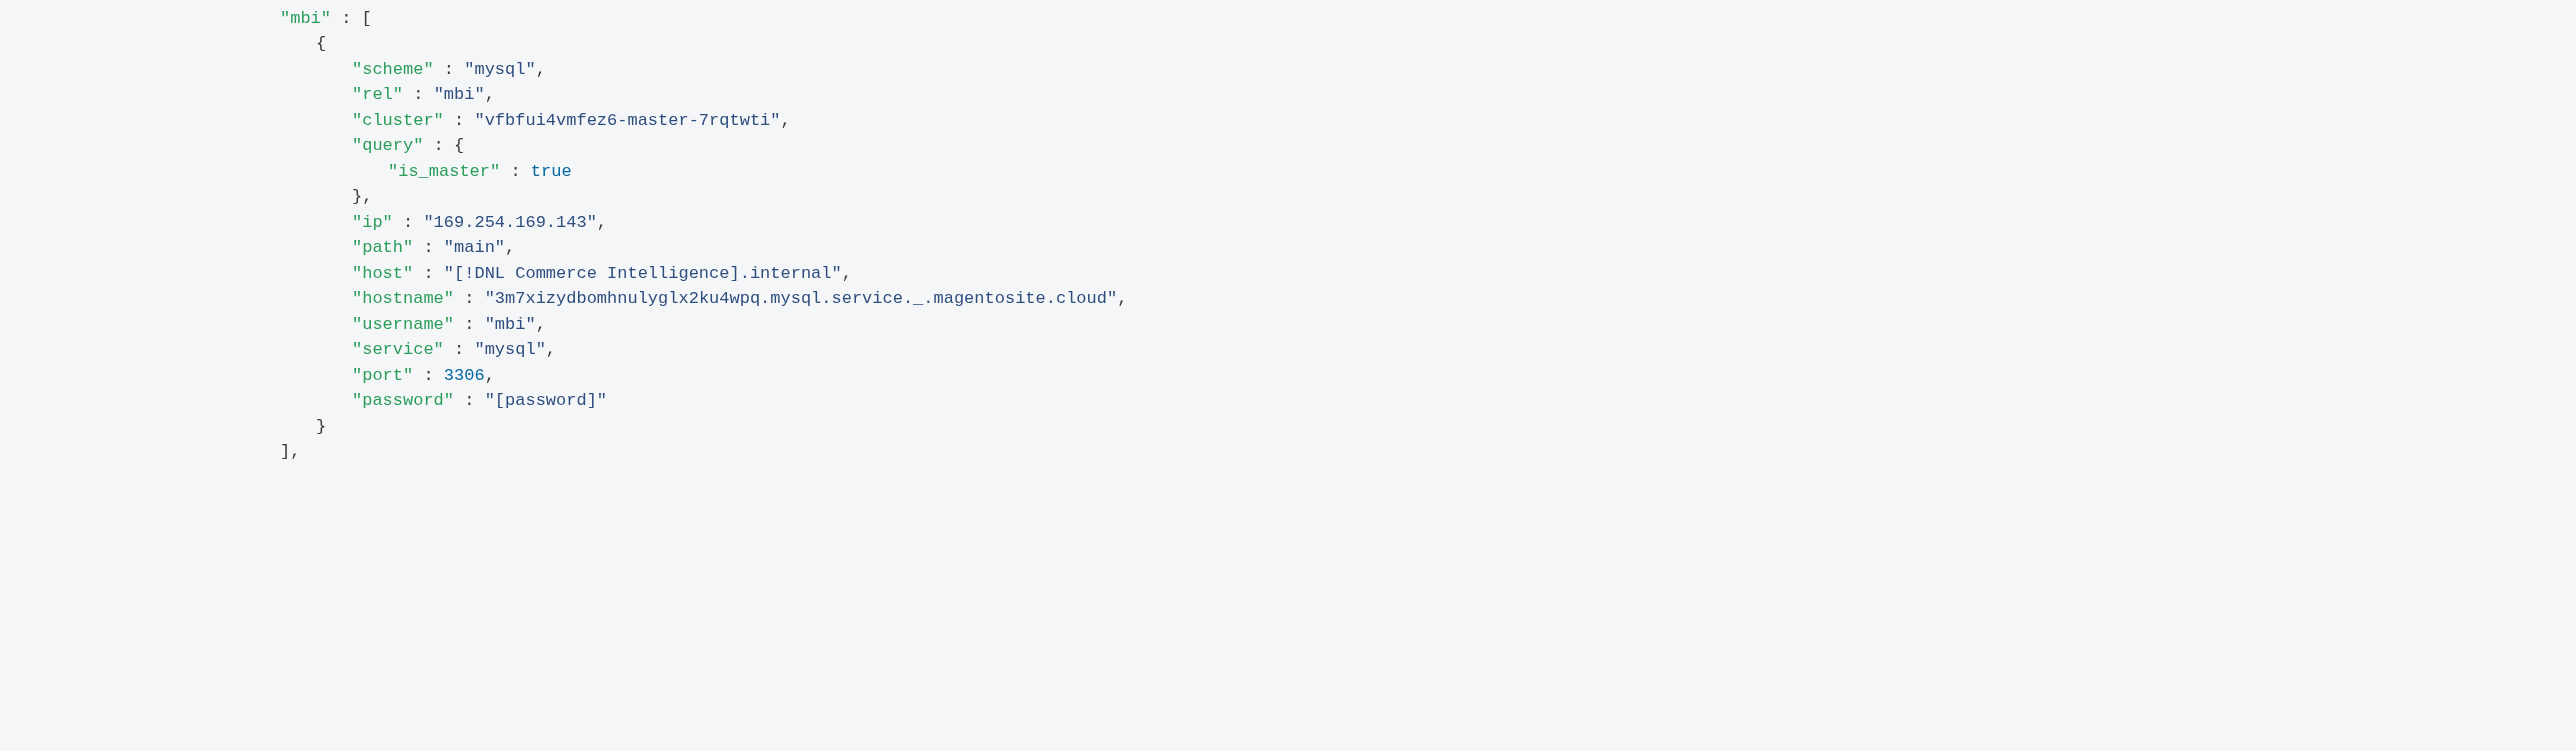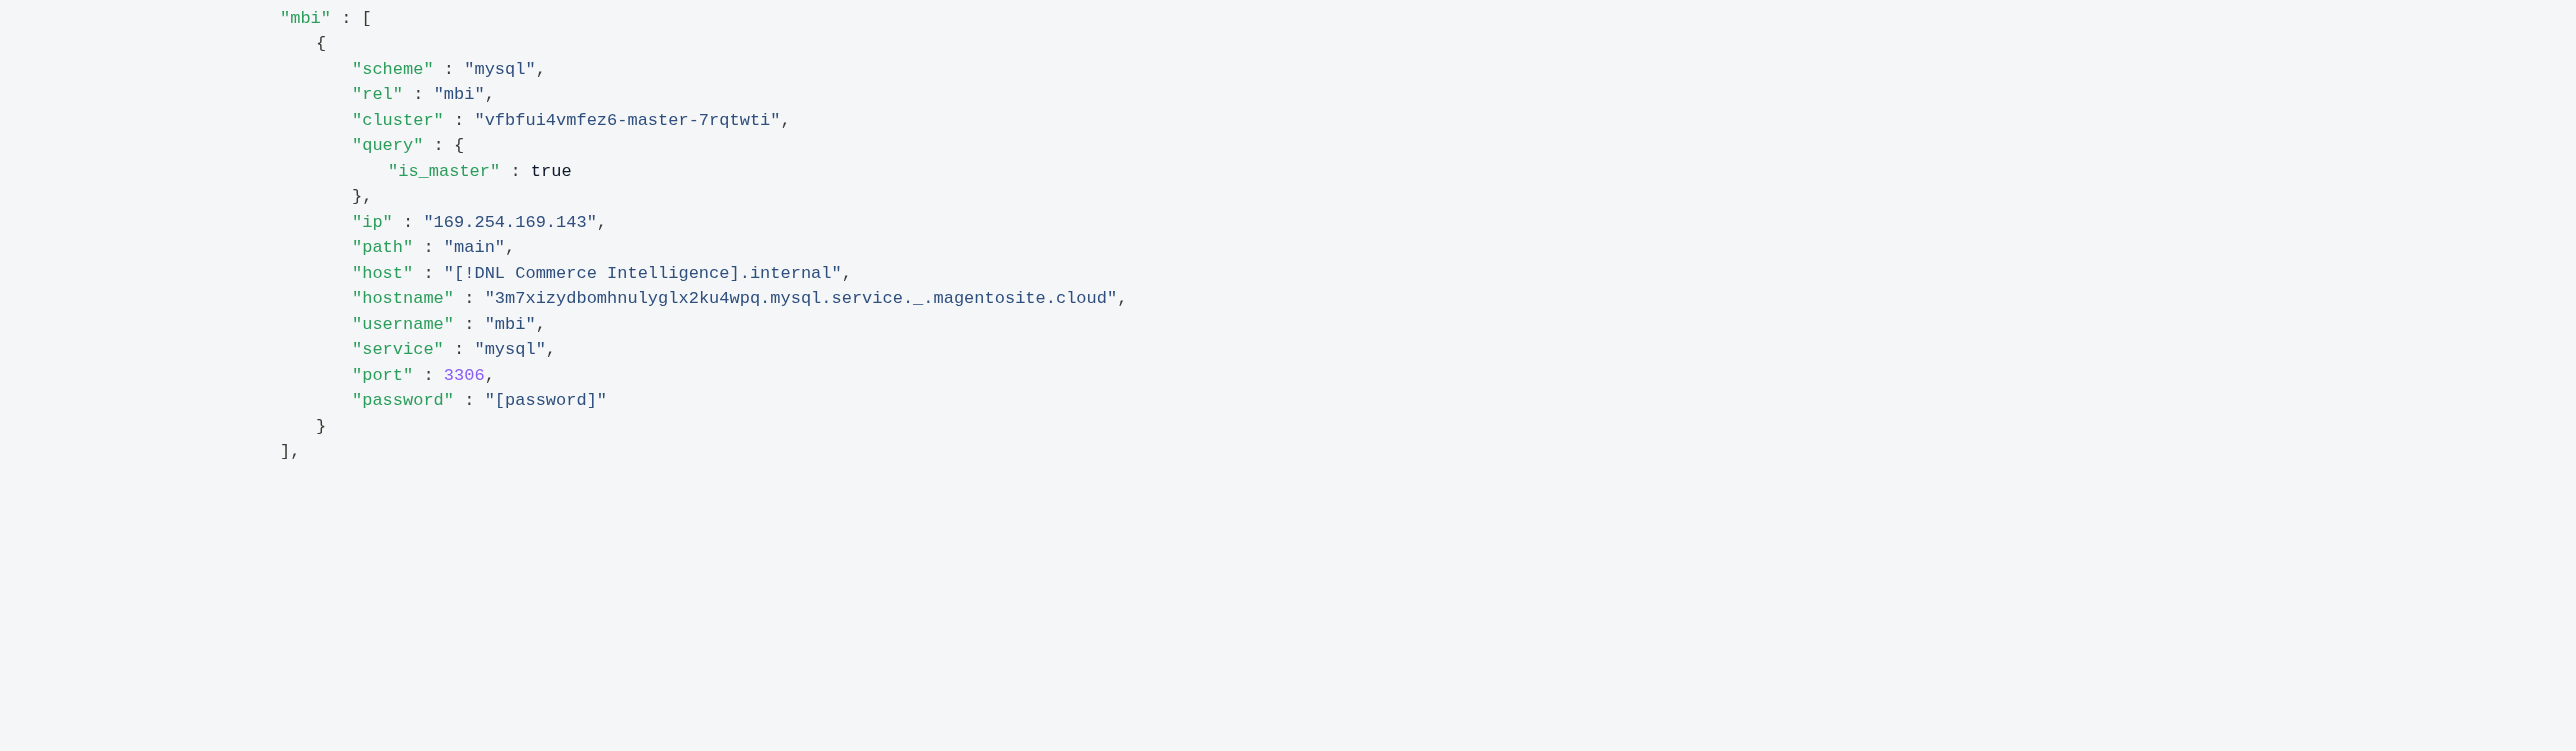--- a/index.html
+++ b/index.html
@@ -20,21 +20,21 @@
     width: 2576px;
     height: 752px;
     overflow: hidden;
   }
   .indent0 { padding-left: 280px; }
   .indent1 { padding-left: 316px; }
   .indent2 { padding-left: 352px; }
   .indent3 { padding-left: 388px; }
   .key    { color: #2a9d5b; }   
   .str    { color: #2e4e7e; }   
-  .bool   { color: #0f172a; }   
-  .num    { color: #8b5cf6; }
+  .bool   { color: #0369a1; }   
+  .num    { color: #0369a1; }
   .pun    { color: #393a34; }   
 </style>
 </head>
 <body>
 
 <pre class="code-block"><div class="indent0"><span class="key">"<span>mbi</span>"</span><span class="pun"> : [</span></div><div class="indent1"><span class="pun">{</span></div><div id="lines"><div class="indent2"><span class="key">"scheme"</span><span class="pun"> : </span><span class="str">"mysql"</span><span class="pun">,</span></div><div class="indent2"><span class="key">"rel"</span><span class="pun"> : </span><span class="str">"mbi"</span><span class="pun">,</span></div><div class="indent2"><span class="key">"cluster"</span><span class="pun"> : </span><span class="str">"vfbfui4vmfez6-master-7rqtwti"</span><span class="pun">,</span></div><div class="indent2"><span class="key">"query"</span><span class="pun"> : {</span></div><div class="indent3"><span class="key">"is_master"</span><span class="pun"> : </span><span class="bool">true</span></div><div class="indent2"><span class="pun">},</span></div><div class="indent2"><span class="key">"ip"</span><span class="pun"> : </span><span class="str">"169.254.169.143"</span><span class="pun">,</span></div><div class="indent2"><span class="key">"path"</span><span class="pun"> : </span><span class="str">"main"</span><span class="pun">,</span></div><div class="indent2"><span class="key">"host"</span><span class="pun"> : </span><span class="str">"[!DNL Commerce Intelligence].internal"</span><span class="pun">,</span></div><div class="indent2"><span class="key">"hostname"</span><span class="pun"> : </span><span class="str">"3m7xizydbomhnulyglx2ku4wpq.mysql.service._.magentosite.cloud"</span><span class="pun">,</span></div><div class="indent2"><span class="key">"username"</span><span class="pun"> : </span><span class="str">"mbi"</span><span class="pun">,</span></div><div class="indent2"><span class="key">"service"</span><span class="pun"> : </span><span class="str">"mysql"</span><span class="pun">,</span></div><div class="indent2"><span class="key">"port"</span><span class="pun"> : </span><span class="num">3306</span><span class="pun">,</span></div><div class="indent2"><span class="key">"password"</span><span class="pun"> : </span><span class="str">"[password]"</span></div></div><div class="indent1"><span class="pun">}</span></div><div class="indent0"><span class="pun">],</span></div></pre>
 
 
 </body></html>

